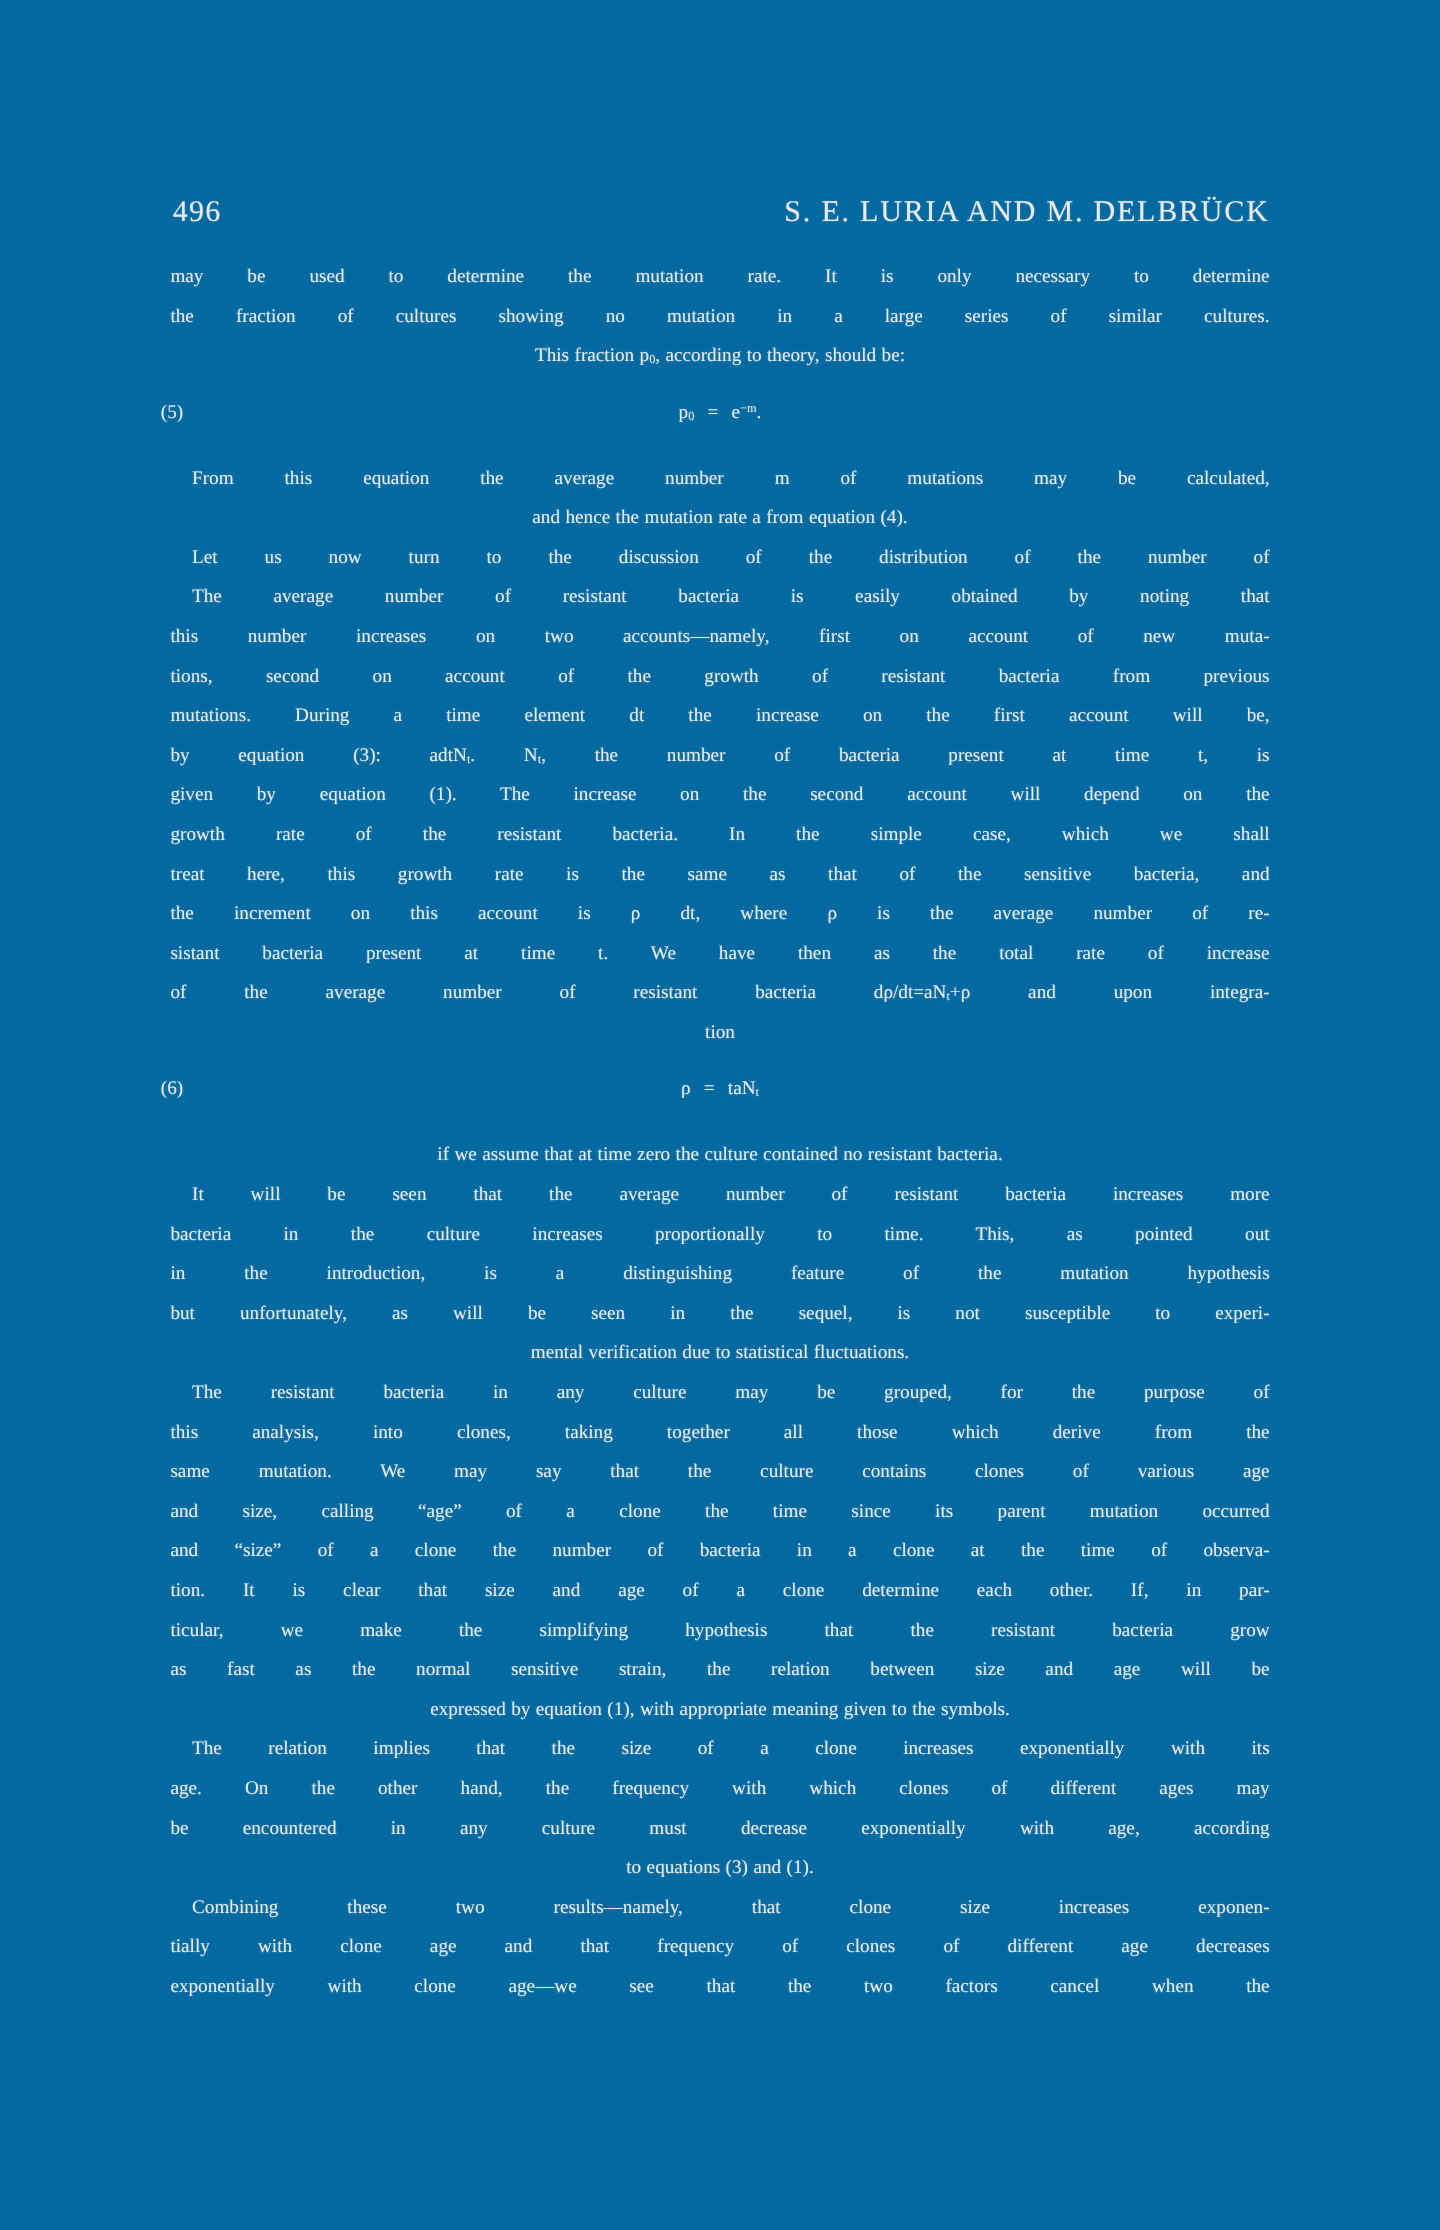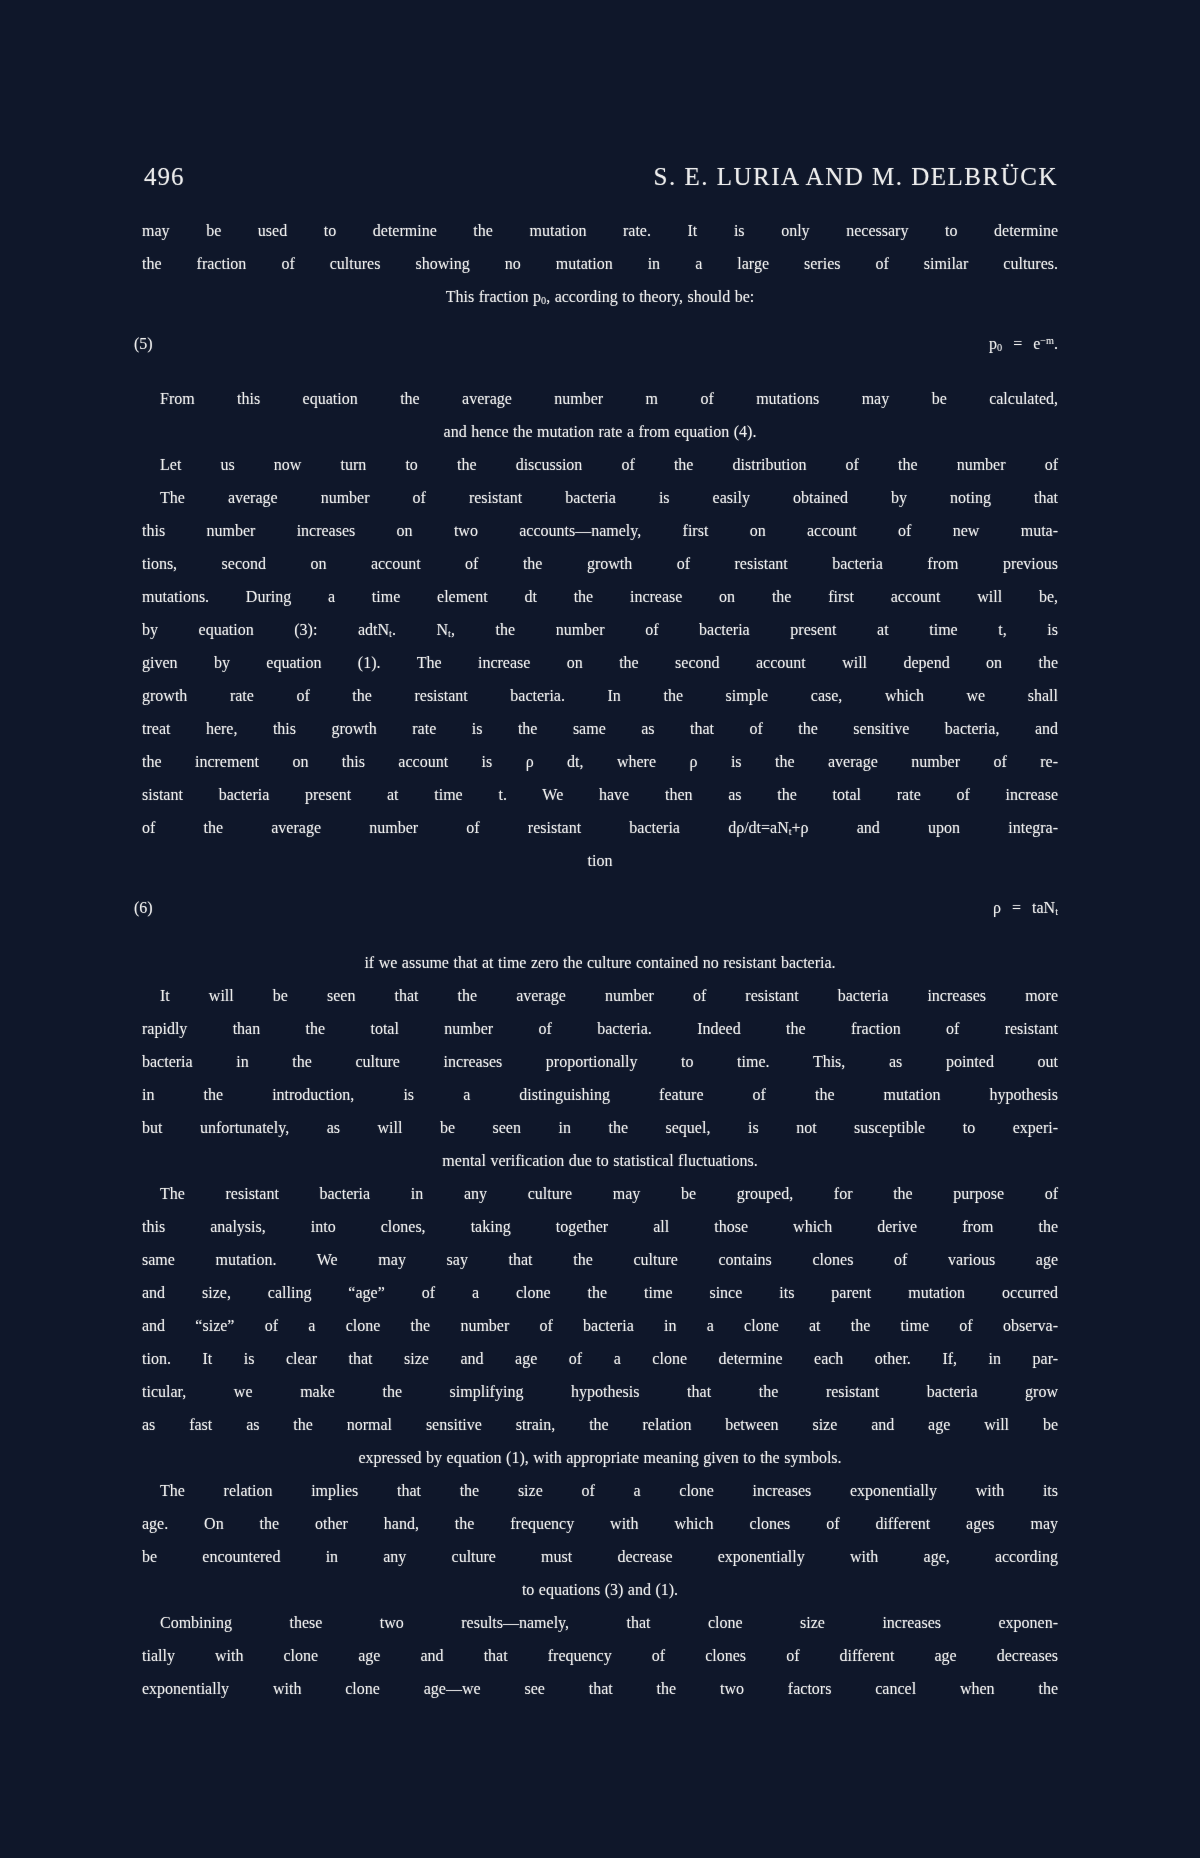--- a/index.html
+++ b/index.html
@@ -4,21 +4,21 @@
 <style>
   html, body {
     margin: 0;
     padding: 0;
     background: #000000;
   }
   .page {
     position: relative;
     width: 1200px;
     height: 1858px;
-    background: #0f172a;
+    background: #0369a1;
     overflow: hidden;
     color: #ebebeb;
     font-family: "Liberation Serif", "DejaVu Serif", serif;
     text-shadow: 0 0 1.5px rgba(240,240,240,0.38);
   }
   .column {
     position: absolute;
     left: 142px;
     top: 0;
     width: 916px;
@@ -60,21 +60,21 @@
     line-height: 33px;
     margin: 14px 0 22px 0;
   }
   .eqlabel {
     position: absolute;
     left: -8px;
     top: 0;
   }
   .eqformula {
     display: block;
-    text-align: right;
+    text-align: center;
     word-spacing: 7px;
   }
   sub, sup {
     font-size: 64%;
     line-height: 0;
   }
   sup { vertical-align: 0.45em; }
   sub { vertical-align: -0.16em; }
 </style>
 </head>
@@ -119,21 +119,20 @@
         </div>
         <div class="eqrow">
           <span class="eqlabel">(6)</span>
           <span class="eqformula">ρ = taN<sub>t</sub></span>
         </div>
         <div class="para">
           <div class="tline">if we assume that at time zero the culture contained no resistant bacteria.</div>
         </div>
         <div class="para">
           <div class="tline just ind">It will be seen that the average number of resistant bacteria increases more</div>
-          <div class="tline just">rapidly than the total number of bacteria. Indeed the fraction of resistant</div>
           <div class="tline just">bacteria in the culture increases proportionally to time. This, as pointed out</div>
           <div class="tline just">in the introduction, is a distinguishing feature of the mutation hypothesis</div>
           <div class="tline just">but unfortunately, as will be seen in the sequel, is not susceptible to experi-</div>
           <div class="tline">mental verification due to statistical fluctuations.</div>
         </div>
         <div class="para">
           <div class="tline just ind">The resistant bacteria in any culture may be grouped, for the purpose of</div>
           <div class="tline just">this analysis, into clones, taking together all those which derive from the</div>
           <div class="tline just">same mutation. We may say that the culture contains clones of various age</div>
           <div class="tline just">and size, calling “age” of a clone the time since its parent mutation occurred</div>

